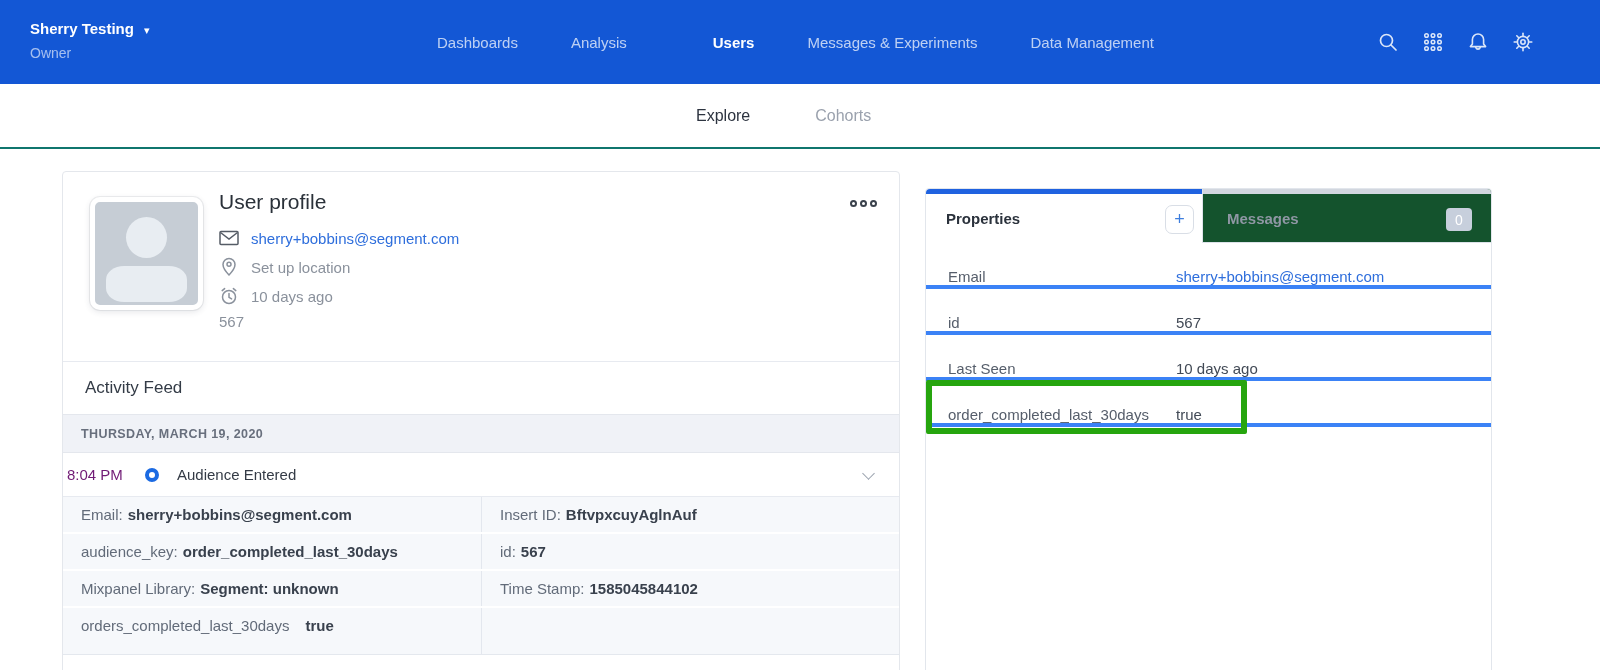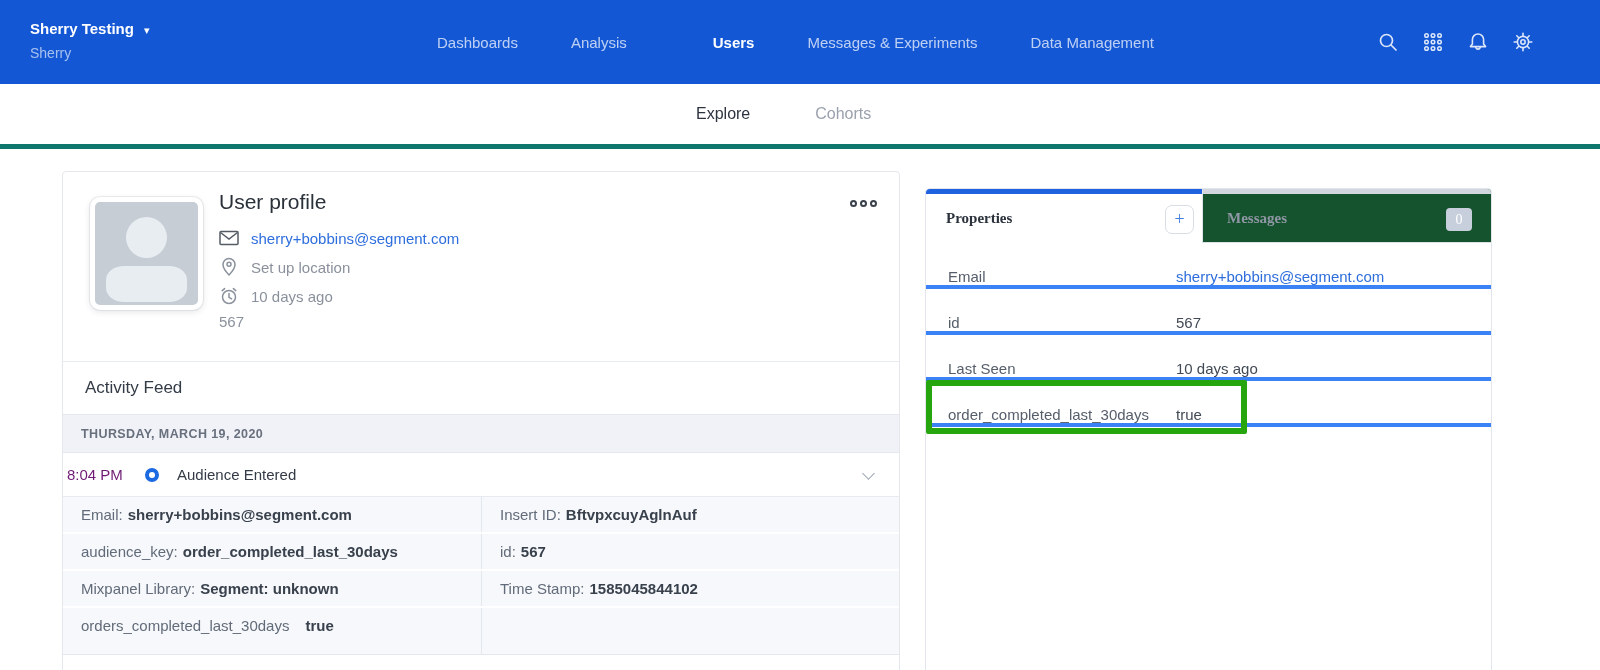--- a/index.html
+++ b/index.html
@@ -14,21 +14,21 @@
   .proj-caret { font-size:11px; color:#fff; margin-left:10px; }
   .proj-role { font-size:14px; color:rgba(255,255,255,.62); margin-top:7px; }
   .nav-items { position:absolute; left:437px; top:0; height:84px; display:flex; align-items:center; gap:53px; }
   .nav-item { font-size:15px; color:rgba(255,255,255,.72); cursor:pointer; white-space:nowrap; }
   .nav-item.active { color:#fff; font-weight:bold;padding-left:33px; }
   .nav-icons { position:absolute; right:66px; top:0; height:84px; display:flex; align-items:center; gap:23px; }
   .nav-icons .ic { width:22px; height:22px; display:flex; align-items:center; justify-content:center; cursor:pointer; opacity:.85; }
   .nav-icons svg { display:block; }
 
   
-  .tabbar { position:absolute; top:84px; left:0; width:1600px; height:65px; background:#fff; border-bottom:5px solid #0f766e; }
+  .tabbar { position:absolute; top:84px; left:0; width:1600px; height:65px; background:#fff; border-bottom:2px solid #0f766e; }
   .tabbar-inner { position:absolute; left:686px; top:0; height:100%; display:flex; gap:45px; }
   .page-tab { font-size:16px; display:flex; align-items:center; cursor:pointer; padding:0 10px; }
   .page-tab.active { color:#2d3440; }
   .page-tab.inactive { color:#9aa1ad; }
   .tab-underline { position:absolute; left:686px; top:145px; width:95px; height:4px; background:#1d63dd; }
 
   
   .card-left { position:absolute; left:62px; top:171px; width:838px; height:560px; background:#fff; border:1px solid #e4e7ec; border-radius:4px; }
   .profile { position:relative; height:190px; border-bottom:1px solid #e7eaf0; }
   .avatar { position:absolute; left:27px; top:25px; width:113px; height:113px; background:#c6cdd5; border:5px solid #fff; border-radius:10px; box-shadow:0 0 0 1px rgba(40,50,70,.08), 0 2px 6px rgba(40,50,70,.12); overflow:hidden; }
@@ -57,21 +57,21 @@
   .d-cell { height:35px; display:flex; align-items:center; padding-left:18px; font-size:15px; overflow:hidden; white-space:nowrap; }
   .d-cell.l { width:419px; border-right:1px solid #e3e7ee; }
   .d-cell.r { flex:1; }
   .d-lbl { color:#626b79; margin-right:5px; }
   .d-lbl.tight { margin-right:16px; }
   .d-val { font-weight:bold; color:#39414d; }
   .d-row.tall .d-cell { height:46px; align-items:flex-start; padding-top:9px; }
 
   
   .card-right { position:absolute; left:925px; top:188px; width:567px; height:520px; background:#fff; border:1px solid #e2e6ec; border-radius:4px 4px 0 0; }
-  .rtabs { display:flex; height:54px;font-family:Liberation Serif, serif; }
+  .rtabs { display:flex; height:54px; }
   .rtab { position:relative; padding-top:5px; display:flex; align-items:center; cursor:pointer; }
   .rtab-props { width:277px; background:#fff; border-right:1px solid #dfe3ea; border-radius:4px 0 0 0; }
   .rtab-props::before { content:""; position:absolute; top:0; left:0; right:0; height:5px; background:#1f62e0; border-radius:4px 0 0 0; }
   .rtab-msgs { flex:1; background:#14532d; border-bottom:1px solid #dde2e9; border-radius:0 4px 0 0; }
   .rtab-msgs::before { content:""; position:absolute; top:0; left:0; right:0; height:5px; background:#d2d7df; border-radius:0 4px 0 0; }
   .rtab-props .lbl { margin-left:20px; font-size:15px; font-weight:bold; color:#2b323c; }
   .rtab-msgs .lbl { margin-left:24px; font-size:15px; font-weight:bold; color:#8f97a4; }
   .plus-btn { position:absolute; right:8px; top:16px; width:29px; height:29px; background:#fff; border:1px solid #d9dee6; border-radius:7px; display:flex; align-items:center; justify-content:center; font-size:18px; color:#3e7ede; cursor:pointer; }
   .cnt-badge { position:absolute; right:19px; top:19px; width:26px; height:23px; background:#c7cfdc; border-radius:4px; display:flex; align-items:center; justify-content:center; font-size:14px; color:#fff; }
   .pr-row { height:46px; display:flex; align-items:flex-end; border-bottom:4px solid #3b82f6; }
@@ -85,21 +85,21 @@
 </head>
 <body>
 
 <div class="screen">
 
   <div class="navbar">
     <div class="proj">
       <div>
         <span class="proj-name">Sherry Testing</span><span class="proj-caret">▾</span>
       </div>
-      <div class="proj-role">Sherry</div>
+      <div class="proj-role">Owner</div>
     </div>
     <div class="nav-items">
       <div class="nav-item">Dashboards</div>
       <div class="nav-item">Analysis</div>
       <div class="nav-item active">Users</div>
       <div class="nav-item">Messages &amp; Experiments</div>
       <div class="nav-item">Data Management</div>
     </div>
     <div class="nav-icons">
       <span class="ic">

